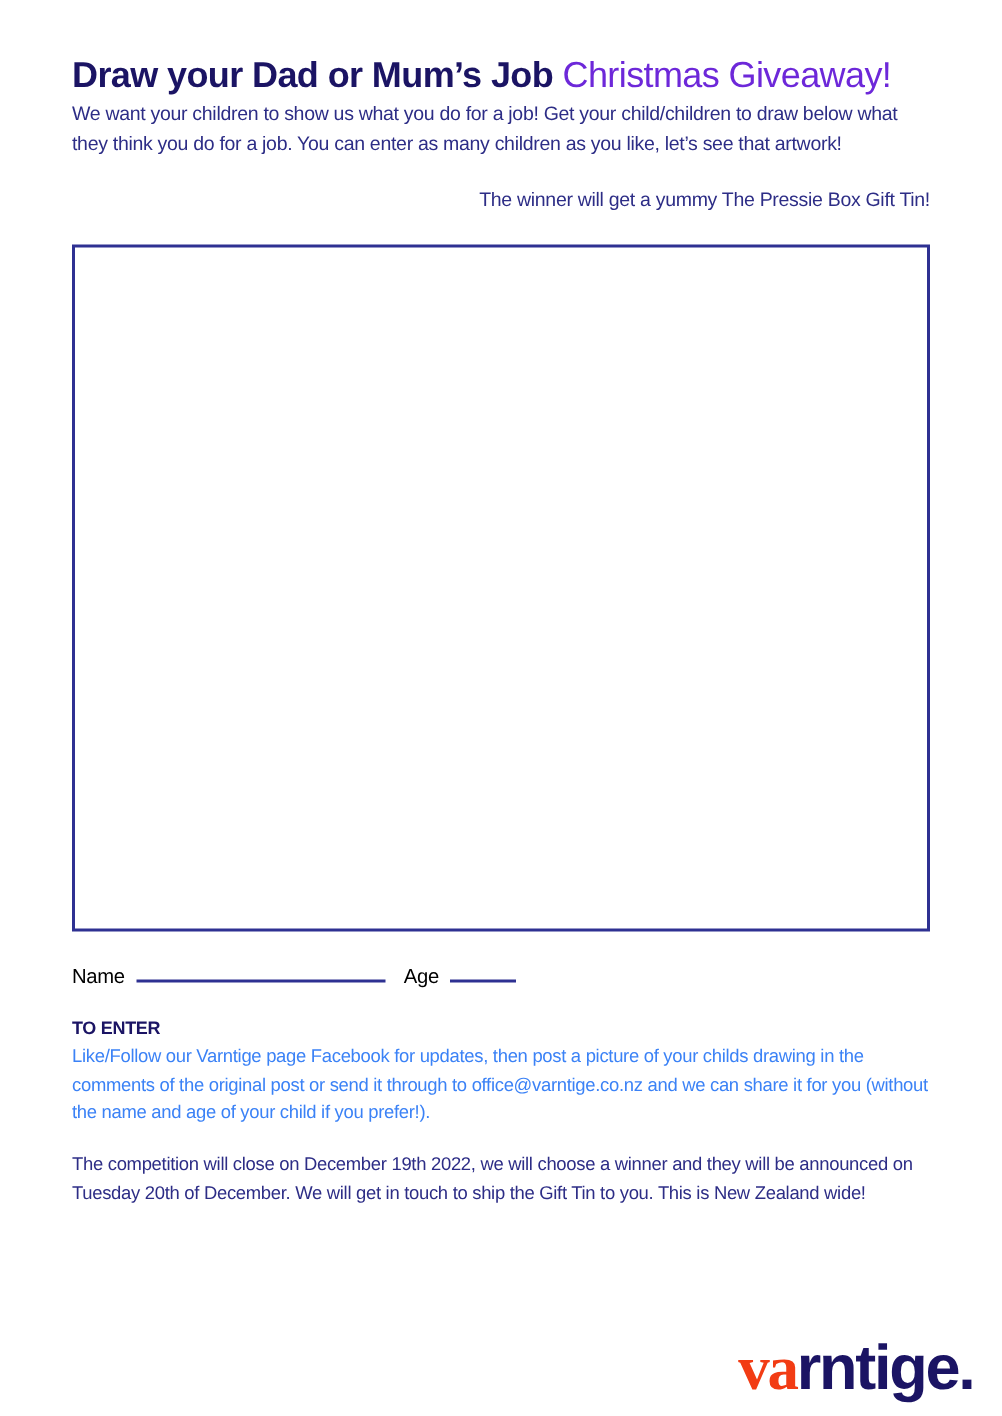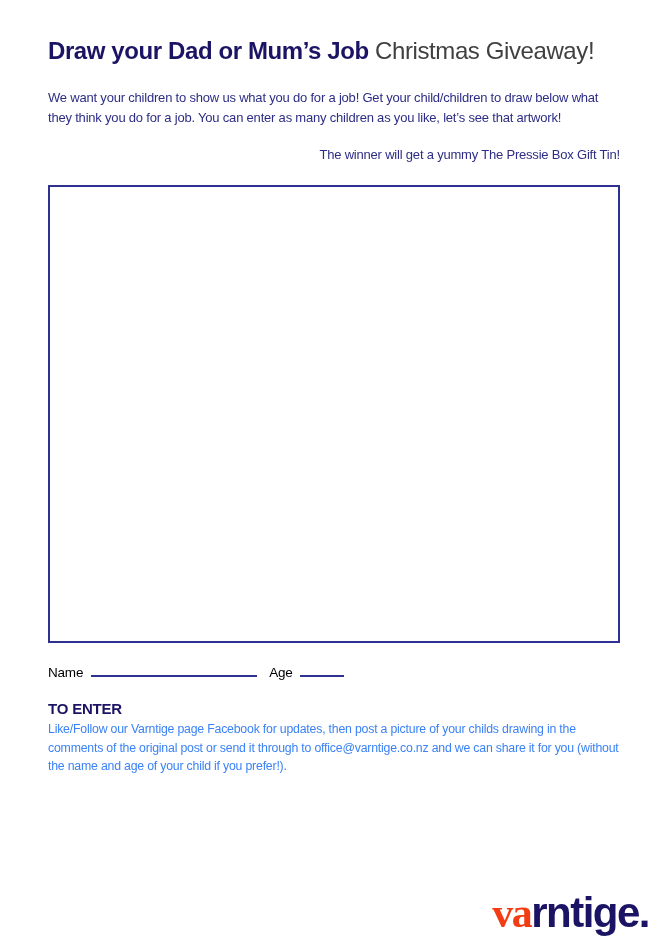--- a/index.html
+++ b/index.html
@@ -17,25 +17,24 @@
   }
   h1.title {
     font-size: 24px;
     font-weight: bold;
     color: #1b1464;
     white-space: nowrap;
     letter-spacing: -0.4px;
     line-height: 30px;
   }
   h1.title .accent {
-    color: #404040;
+    color: #6d28d9;
     font-weight: normal;
   }
   p.intro {
-    margin-top: 22px;
     width: 576px;
     font-size: 13px;
     line-height: 20px;
     letter-spacing: -0.2px;
     color: #2d2d86;
   }
   p.prize {
     margin-top: 17px;
     font-size: 13px;
     line-height: 20px;
@@ -86,21 +85,21 @@
   .name-row .blank-name {
     width: 166px;
     margin: 0 12px 0 8px;
   }
   .name-row .blank-age {
     width: 44px;
     margin-left: 7px;
   }
   .to-enter-heading {
     margin-top: 20px;
-    font-size: 15px;
+    font-size: 12px;
     font-weight: bold;
     letter-spacing: -0.2px;
     color: #1b1464;
   }
   p.to-enter-body {
     margin-top: 3px;
     width: 578px;
     font-size: 12.3px;
     line-height: 18.5px;
     letter-spacing: -0.2px;
@@ -145,17 +144,18 @@
       <span>Name</span>
       <span class="blank blank-name"></span>
       <span>Age</span>
       <span class="blank blank-age"></span>
     </div>
 
     <div class="to-enter-heading">TO ENTER</div>
 
     <p class="to-enter-body">Like/Follow our Varntige page Facebook for updates, then post a picture of your childs drawing in the comments of the original post or send it through to office@varntige.co.nz and we can share it for you (without the name and age of your child if you prefer!).</p>
 
+    <p class="closing">The competition will close on December 19th 2022, we will choose a winner and they will be announced on Tuesday 20th of December. We will get in touch to ship the Gift Tin to you. This is New Zealand wide!</p>
 
   </div>
 
   <div class="logo"><span class="logo-red">va</span><span>rntige.</span></div>
 </div>
 
 </body></html>

